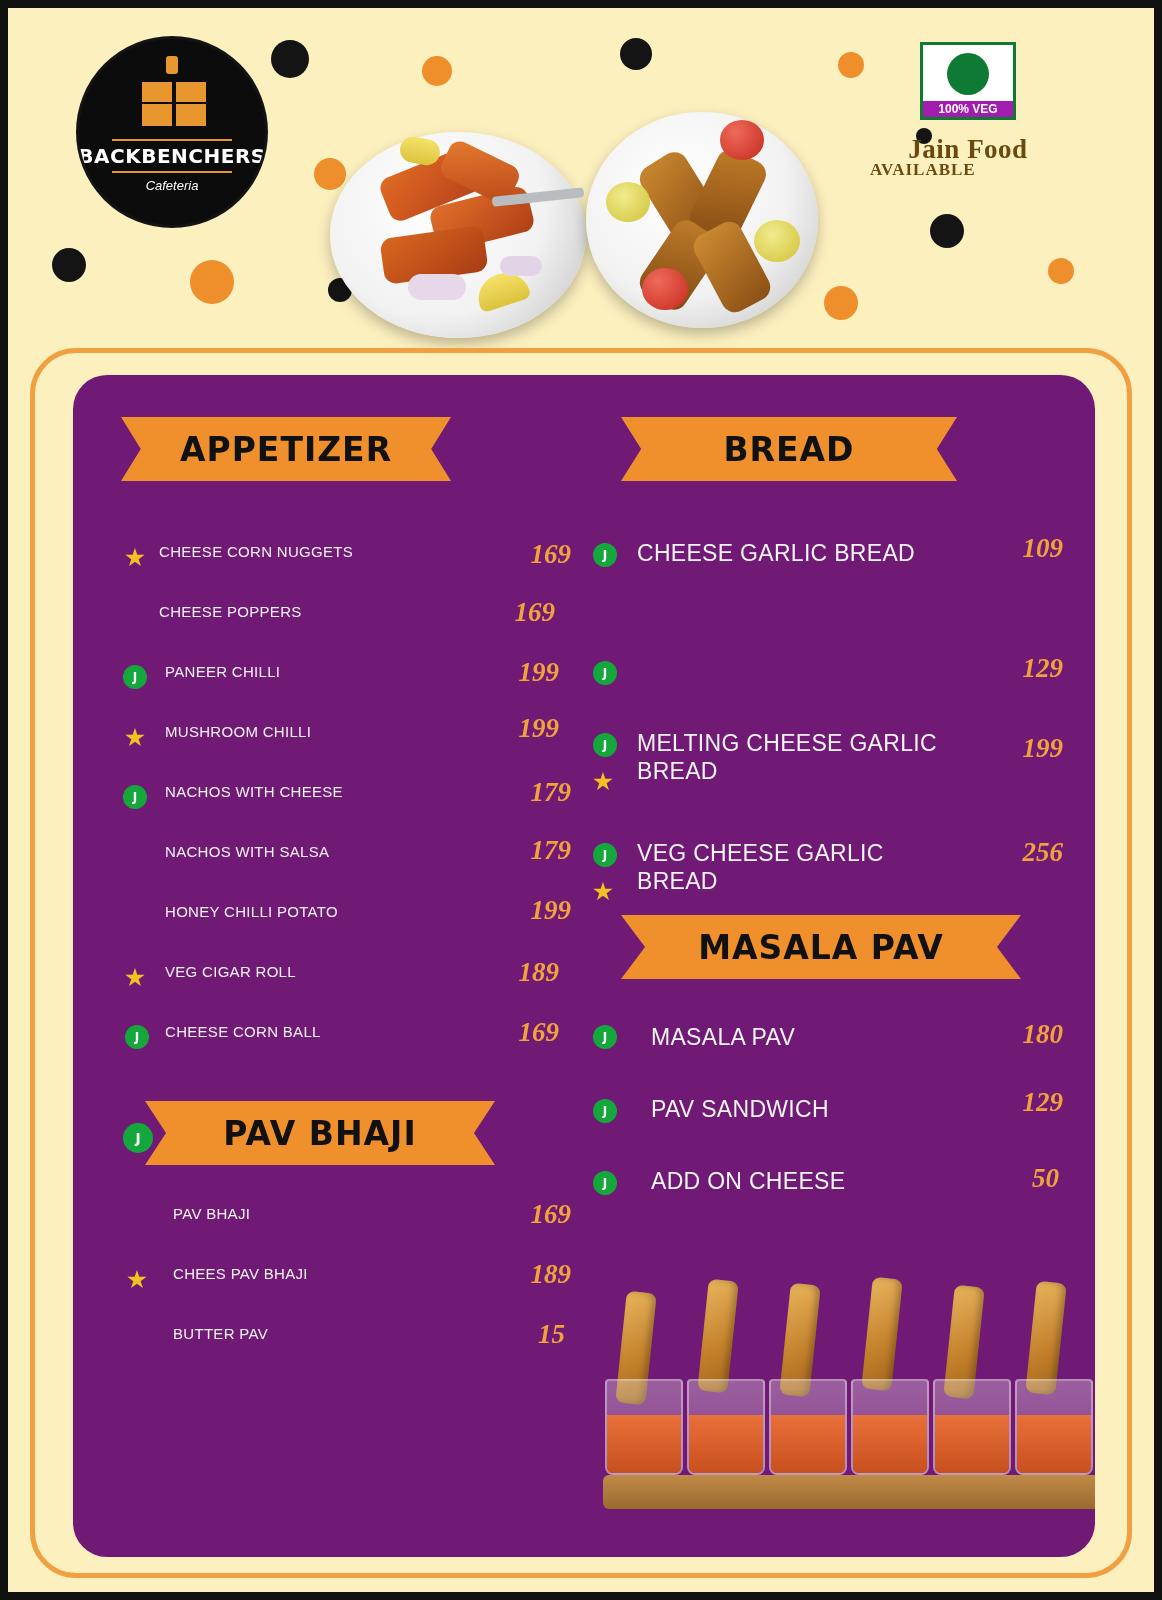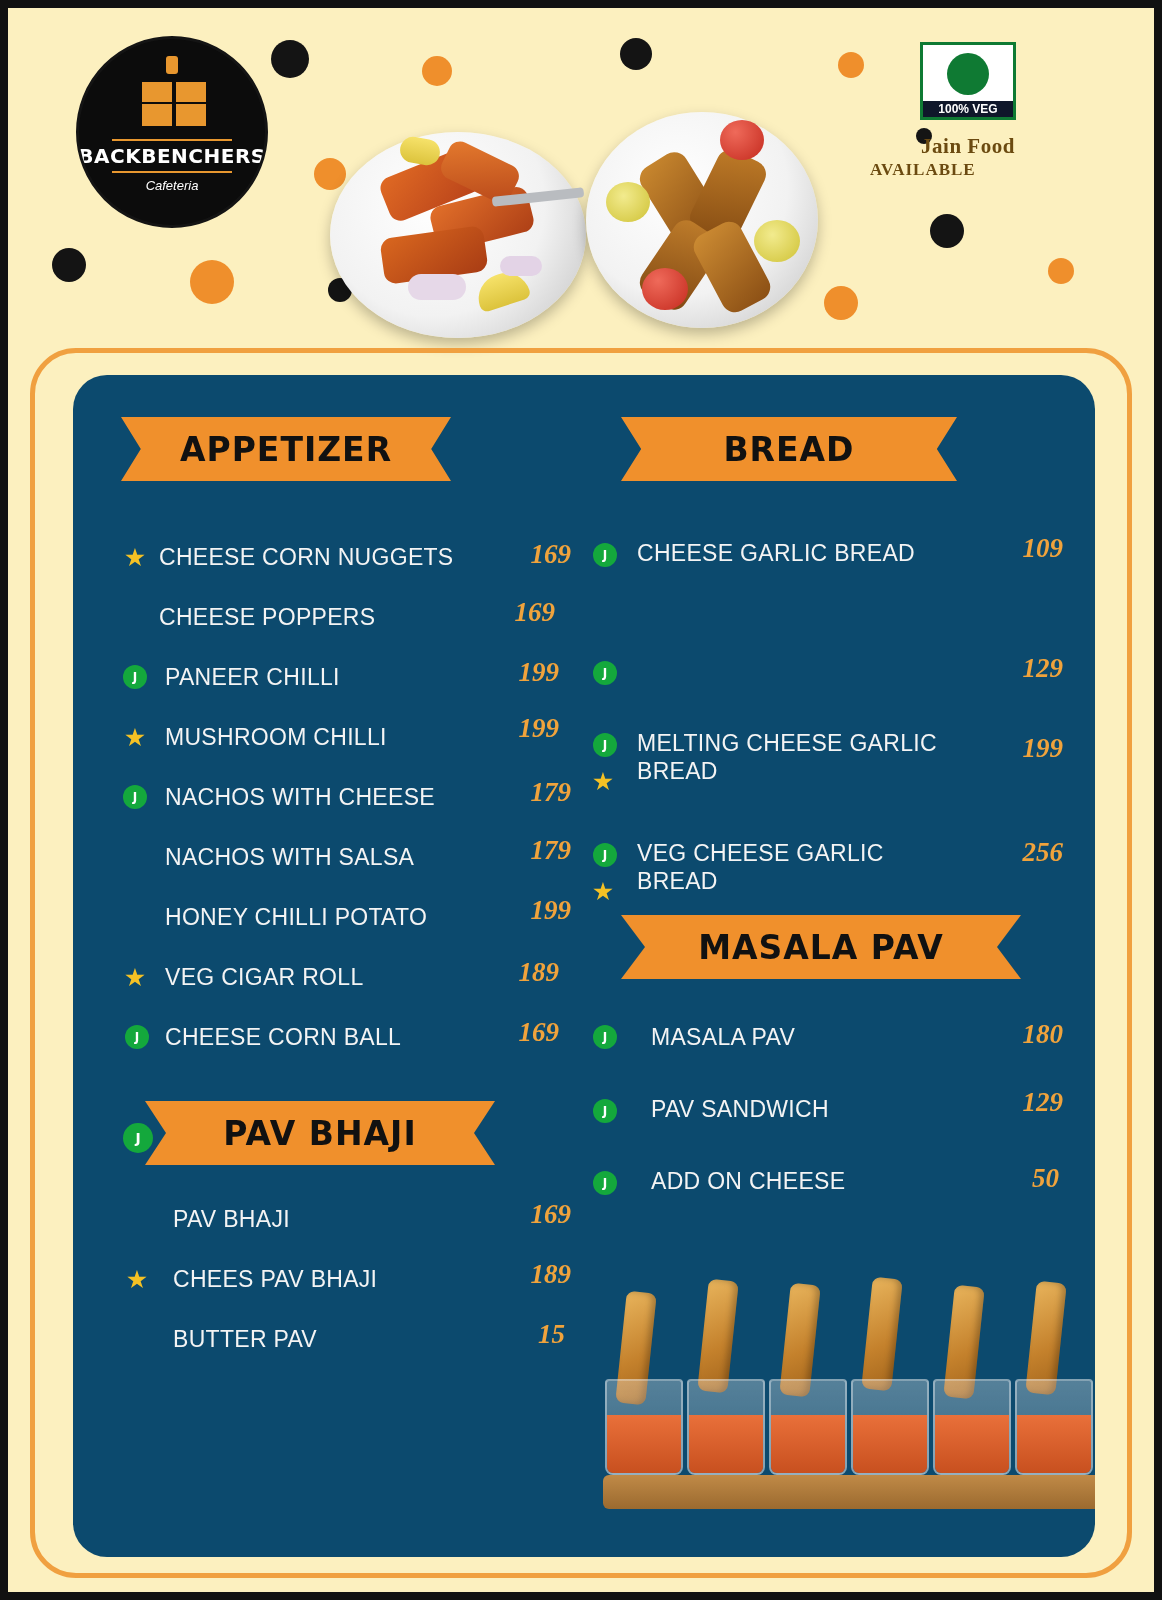--- a/index.html
+++ b/index.html
@@ -128,33 +128,33 @@
     height: 42px;
     border-radius: 50%;
     background: #0f7a33;
     margin: 8px auto 0;
   }
   .veg-badge .txt {
     text-align: center;
     font-size: 12px;
     font-weight: bold;
     color: #ffffff;
-    background: #0f172a;
+    background: #a21caf;
     margin-top: 6px;
     padding: 1px 0;
   }
   .jain-title {
     position: absolute;
     left: 862px;
     top: 126px;
     width: 196px;
     text-align: center;
     color: #6b4a10;
     font-weight: bold;
-    font-size: 21px;
+    font-size: 27px;
     font-family: "Liberation Serif", serif;
     letter-spacing: 0.5px;
   }
   .jain-sub {
     position: absolute;
     left: 862px;
     top: 152px;
     width: 196px;
     color: #6b4a10;
     font-weight: bold;
@@ -174,21 +174,21 @@
     border-radius: 46px;
     box-sizing: border-box;
     background: transparent;
   }
   .board {
     position: absolute;
     left: 38px;
     top: 22px;
     width: 1022px;
     height: 1182px;
-    background: #0c4a6e;
+    background: #701a75;
     border-radius: 34px;
     overflow: hidden;
   }
 
   
   .ribbon {
     position: absolute;
     height: 64px;
     background: #f0902c;
     display: flex;
@@ -207,21 +207,21 @@
     font-family: "DejaVu Sans", sans-serif;
   }
 
   .item {
     position: absolute;
     display: flex;
     align-items: flex-start;
     color: #f2f2f2;
   }
   .item .name {
-    font-size: 23px;
+    font-size: 15px;
     letter-spacing: 0.3px;
     line-height: 1.22;
     color: #f4f4f4;
   }
   .item .price {
     position: absolute;
     right: 0;
     top: 0;
     color: #f0a33c;
     font-style: italic;

